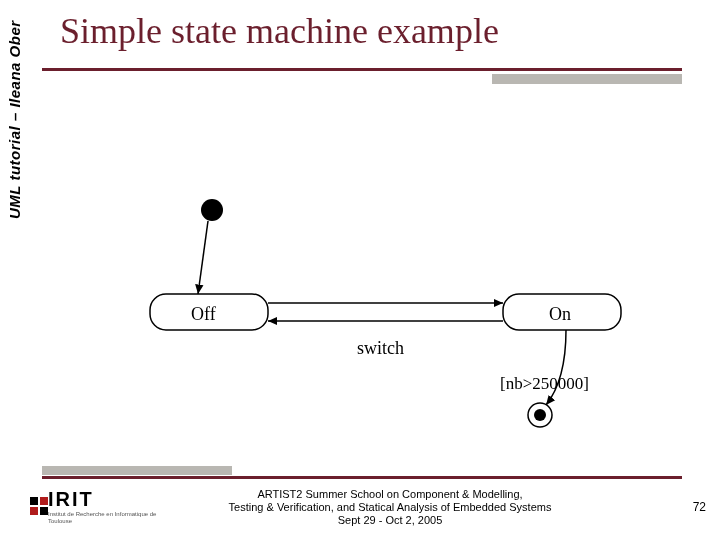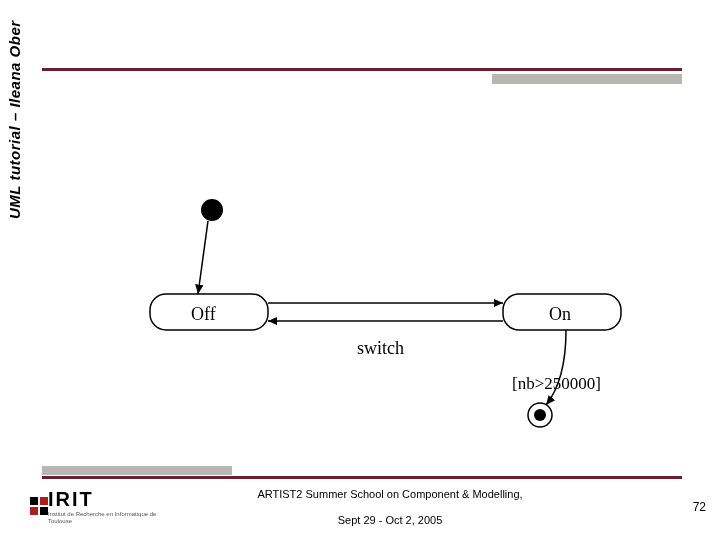--- a/index.html
+++ b/index.html
@@ -50,21 +50,21 @@
 
   .off-label, .on-label, .t1-label, .t2-label, .guard-label {
     position: absolute;
     font-size: 18px;
     color: #000;
   }
   .off-label { left: 191px; top: 304px; }
   .on-label  { left: 549px; top: 304px; text-align: right; }
   .t1-label  { left: 325px; top: 266px; }
   .t2-label  { left: 357px; top: 338px; }
-  .guard-label { left: 500px; top: 374px; font-size: 17px; margin-left: 12px; }
+  .guard-label { left: 500px; top: 374px; font-size: 17px; }
 
   .footer-rule {
     position: absolute;
     left: 42px;
     top: 476px;
     width: 640px;
     height: 0;
     border-top: 3px solid #6b1f2d;
   }
   .footer-rule-shadow {
@@ -113,20 +113,21 @@
     color: #000;
   }
 </style>
 </head>
 <body>
 
 <div class="slide">
 
   <div class="sidebar-label">UML tutorial – Ileana Ober</div>
 
+  <div class="title">Simple state machine example</div>
   <div class="title-rule"></div>
   <div class="title-rule-shadow"></div>
 
   <svg class="diagram" viewBox="0 0 720 540">
     <defs>
       <marker id="arrow" viewBox="0 0 10 10" refX="9" refY="5" markerWidth="7" markerHeight="7" orient="auto-start-reverse">
         <path d="M 0 1 L 9 5 L 0 9 z" fill="#000"></path>
       </marker>
     </defs>
 
@@ -168,18 +169,18 @@
       </div>
     </div>
     <div>
       <div class="logo-text">IRIT</div>
       <div class="logo-sub">Institut de Recherche en Informatique de Toulouse</div>
     </div>
   </div>
 
   <div class="footer-text">
     <span>ARTIST2 Summer School on Component &amp; Modelling,</span><br>
-    <br>
+    <span>Testing &amp; Verification, and Statical Analysis of Embedded Systems</span><br>
     <span>Sept 29 - Oct 2, 2005</span>
   </div>
 
   <div class="page-num">72</div>
 </div>
 
 </body></html>

